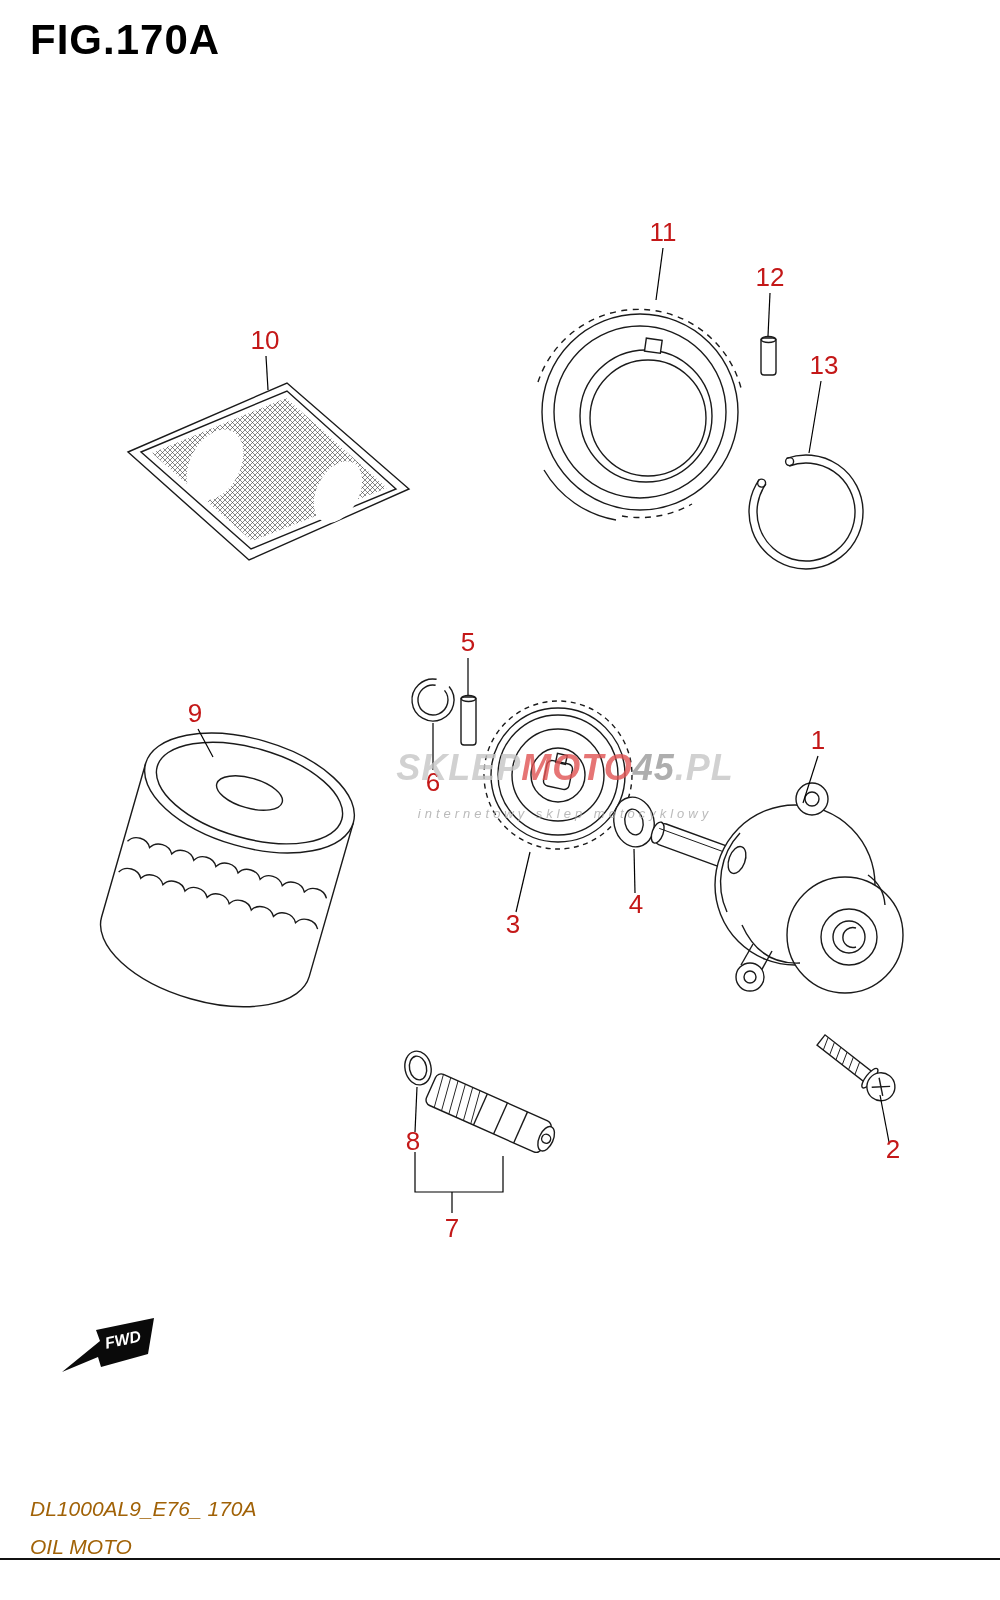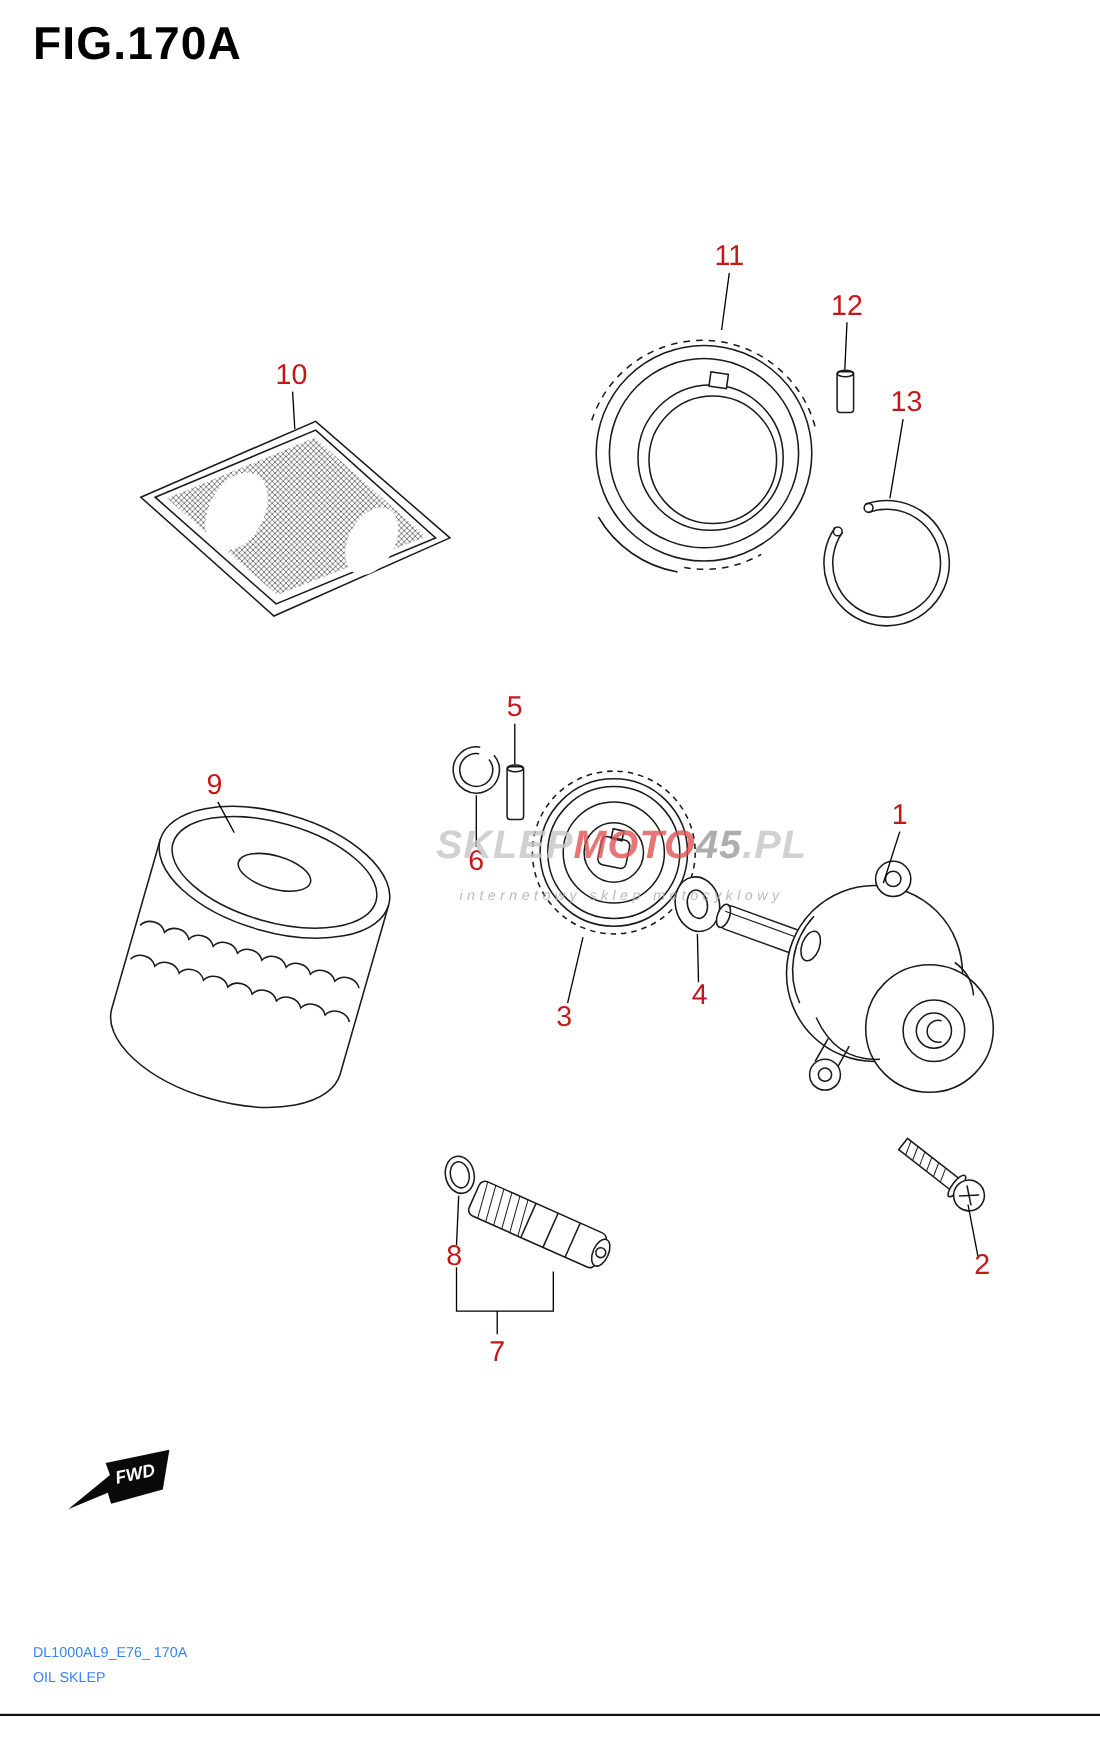--- a/index.html
+++ b/index.html
@@ -11,21 +11,21 @@
   .ln{stroke:#1a1a1a;stroke-width:1.4;fill:none;}
   .lnw{stroke:#1a1a1a;stroke-width:1.4;fill:#ffffff;}
   .thin{stroke:#1a1a1a;stroke-width:0.9;fill:none;}
   .leader{stroke:#000000;stroke-width:1.2;fill:none;}
   .plabel{font-size:26px;font-family:"Liberation Sans",sans-serif;text-anchor:middle;}
   .watermark{position:absolute;left:320px;top:750px;width:490px;text-align:center;opacity:.8;
              pointer-events:none;}
   .wm-line1{font-size:36px;font-weight:bold;font-style:italic;letter-spacing:1px;line-height:1;}
   .wm-g{color:#c6c6c6;} .wm-r{color:#e05353;} .wm-d{color:#9a9a9a;}
   .wm-tag{margin-top:20px;font-size:13px;font-style:italic;letter-spacing:4px;color:#aaaaaa;}
-  .footer{position:absolute;left:30px;top:1490px;font-size:13px;color:#3b82f6;line-height:1.8;}
+  .footer{position:absolute;left:30px;top:1490px;font-size:21px;color:#a16207;line-height:1.8;font-style:italic;}
   .baseline{position:absolute;left:0;top:1558px;width:1000px;height:2px;background:#111;}
 </style>
 </head>
 <body>
 
 <div class="page">
 
   <div class="fig-title">FIG.170A</div>
 
   <svg class="art" width="1000" height="1600" viewBox="0 0 1000 1600">
@@ -199,17 +199,17 @@
 
   <div class="watermark">
     <div class="wm-line1">
       <span class="wm-g">SKLEP</span><span class="wm-r">MOTO</span><span class="wm-d">45</span><span class="wm-g">.PL</span>
     </div>
     <div class="wm-tag">internetowy sklep motocyklowy</div>
   </div>
 
   <div class="footer">
     <div>DL1000AL9_E76_ 170A</div>
-    <div>OIL SKLEP</div>
+    <div>OIL MOTO</div>
   </div>
   <div class="baseline"></div>
 
 </div>
 
 </body></html>

